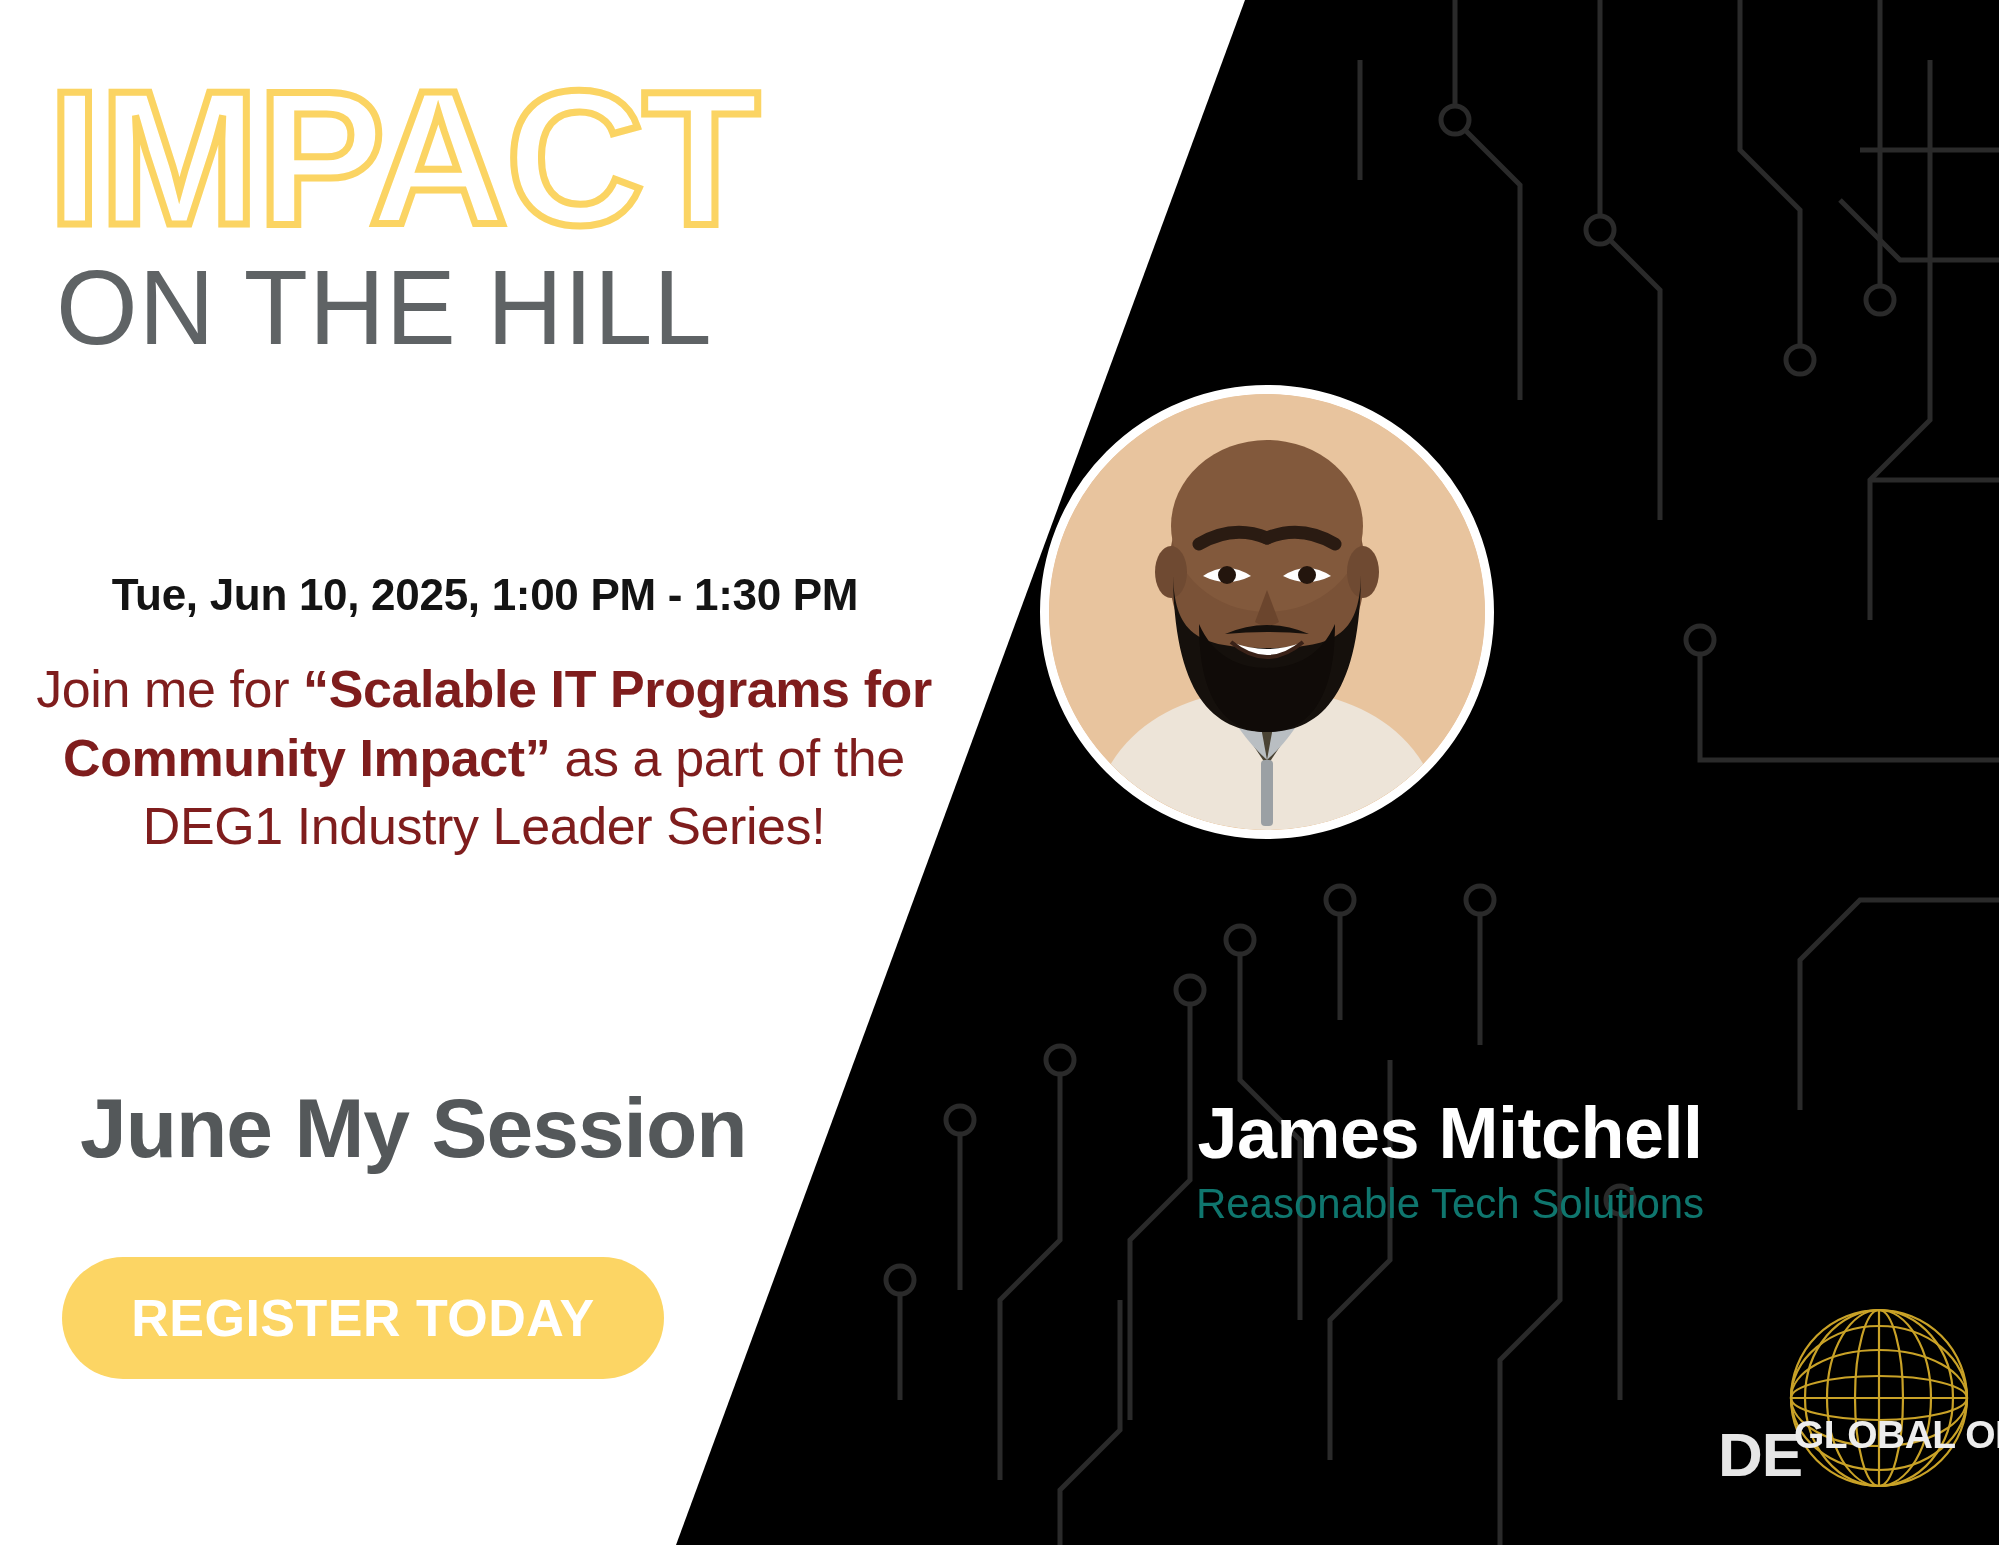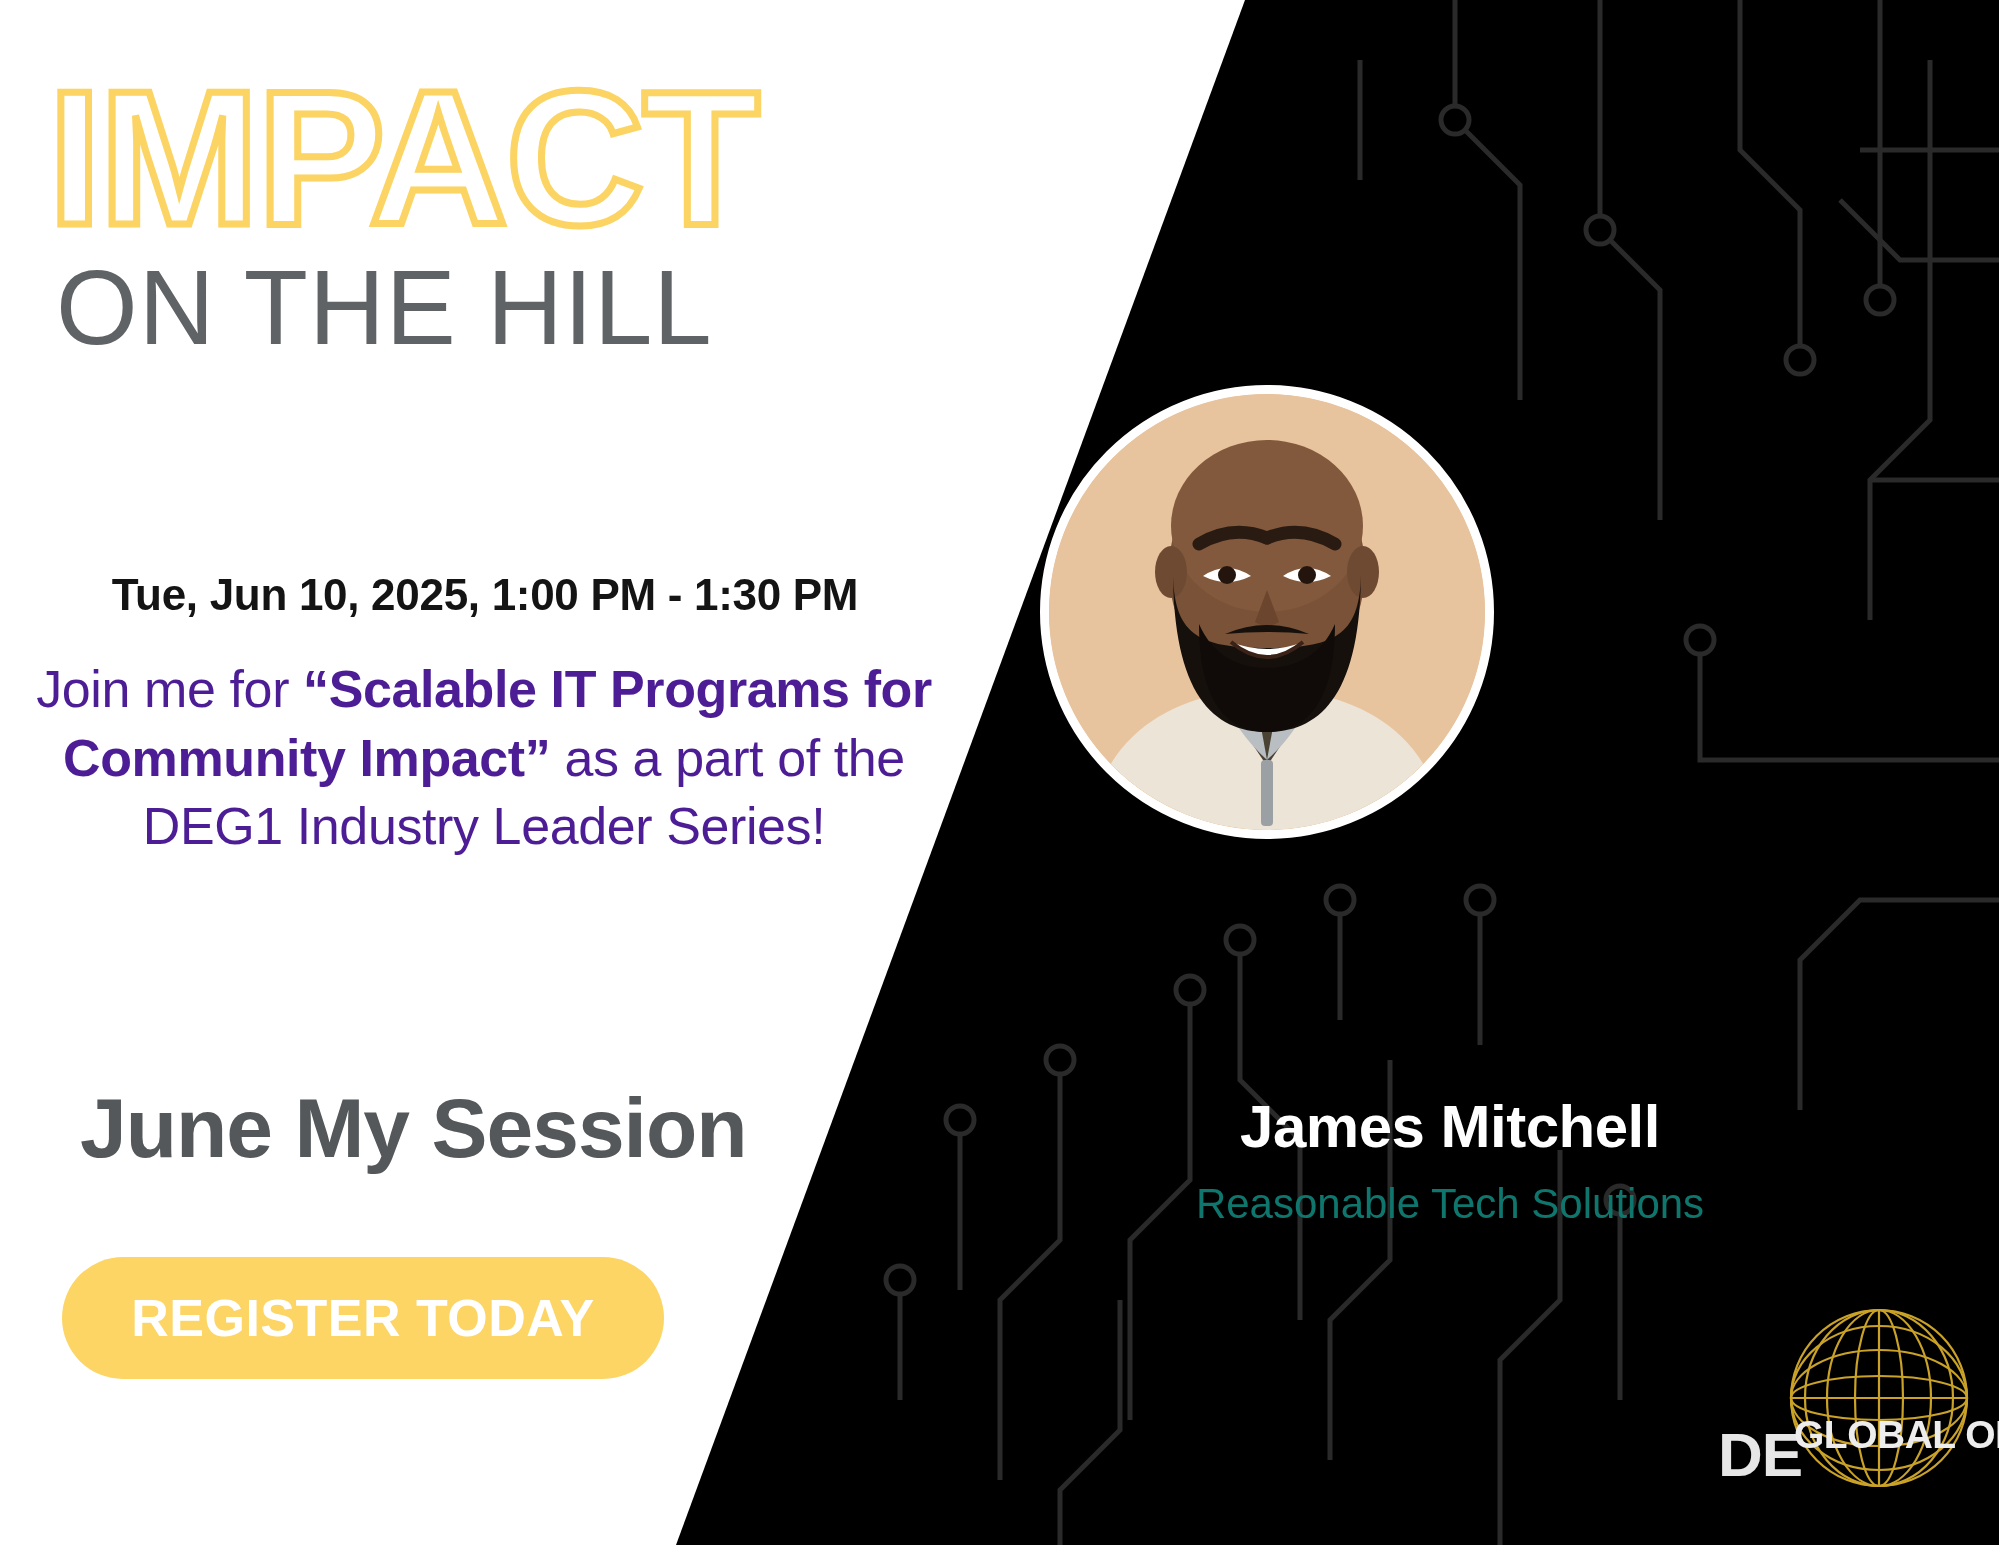--- a/index.html
+++ b/index.html
@@ -97,21 +97,21 @@
 
   .session-desc {
     position: absolute;
     left: 14px;
     top: 655px;
     width: 940px;
     text-align: center;
     font-size: 52px;
     font-weight: 400;
     line-height: 1.32;
-    color: #4c1d95;
+    color: #7f1d1d;
     letter-spacing: -0.4px;
   }
   .session-desc b { font-weight: 700; }
 
   .join-heading {
     position: absolute;
     left: 80px;
     top: 1080px;
     font-size: 84px;
     font-weight: 700;
@@ -153,21 +153,21 @@
     z-index: 4;
   }
   .avatar-inner { position: absolute; inset: 0; }
 
   .speaker-name {
     position: absolute;
     left: 1050px;
     top: 1092px;
     width: 800px;
     text-align: center;
-    font-size: 60px;
+    font-size: 72px;
     font-weight: 700;
     color: #ffffff;
     letter-spacing: -0.5px;
     z-index: 4;
   }
   .speaker-org {
     position: absolute;
     left: 1050px;
     top: 1180px;
     width: 800px;

